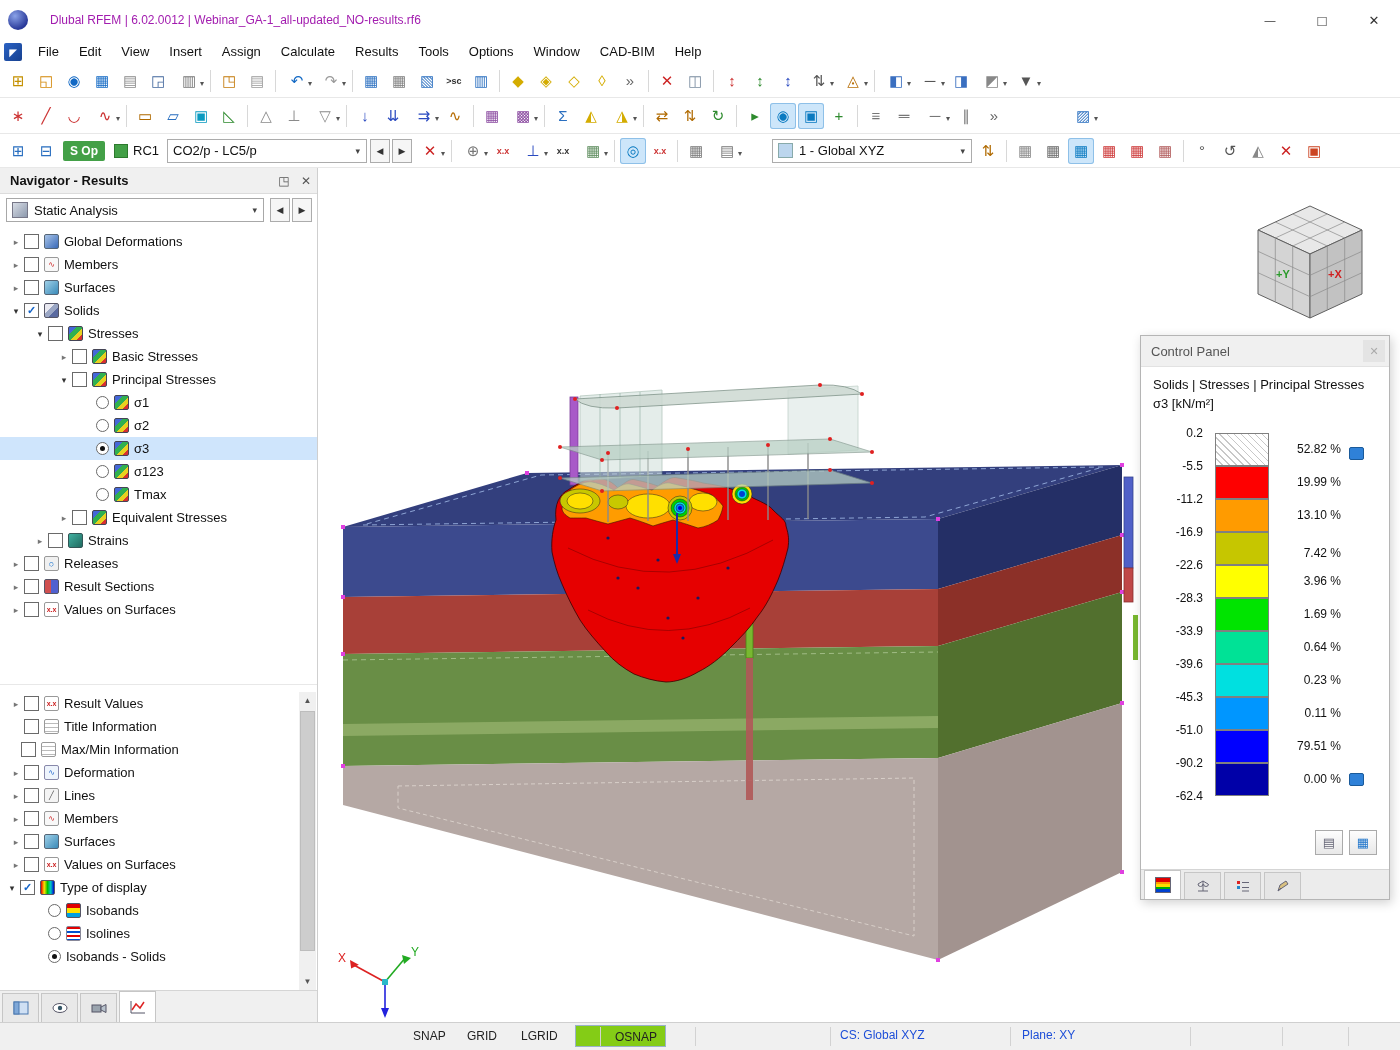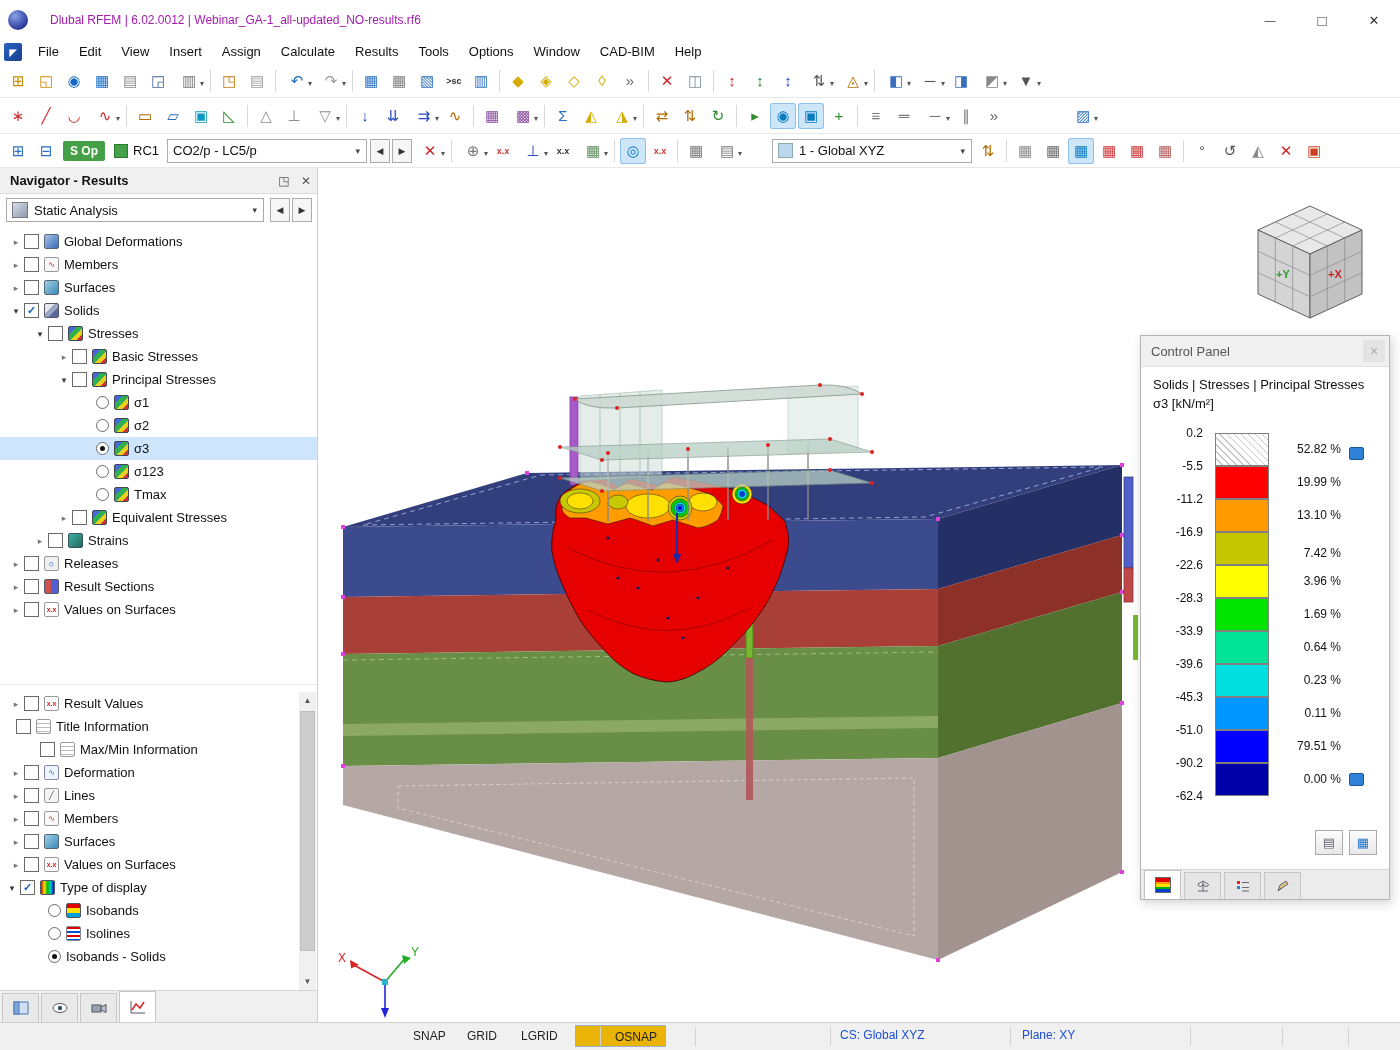--- a/index.html
+++ b/index.html
@@ -95,21 +95,21 @@
   .sc-slider{position:absolute;left:208px;width:15px;height:13px;background:#2f81d8;border:1px solid #1a5a9a;border-radius:2px;box-sizing:border-box;}
   #cp-btns{position:absolute;left:0;top:492px;width:100%;height:32px;}
   .cp-btn{position:absolute;top:2px;width:28px;height:25px;border:1px solid #aaa;background:linear-gradient(#fdfdfd,#e8e8e8);display:flex;align-items:center;justify-content:center;font-size:13px;box-sizing:border-box;}
   #cp-tabs{position:absolute;left:0;bottom:0;width:100%;height:30px;background:#ececec;border-top:1px solid #d5d5d5;display:flex;align-items:flex-end;box-sizing:border-box;}
   .cptab{width:37px;height:27px;border:1px solid #c6c6c6;border-bottom:none;background:#e6e6e6;display:flex;align-items:center;justify-content:center;margin-left:3px;box-sizing:border-box;}
   .cptab.active{background:#fff;height:29px;}
   .cp-scale-ic{width:14px;height:14px;background:linear-gradient(180deg,#e00000 0 25%,#ff9c00 25% 45%,#ffe000 45% 65%,#00b000 65% 82%,#0040d0 82%);border:1px solid #667;}
   
   #statusbar{position:absolute;left:0;top:1022px;width:1400px;height:28px;background:#f0f0f0;border-top:1px solid #cfcfcf;font-size:12px;box-sizing:border-box;}
   .sbtn{position:absolute;top:2px;height:22px;line-height:22px;padding:0 8px;color:#222;}
-  .sbtn.pressed{background:#eab308;border:1px solid #9ab2c8;box-sizing:border-box;padding-left:39px;}
+  .sbtn.pressed{background:#84cc16;border:1px solid #9ab2c8;box-sizing:border-box;padding-left:39px;}
   .ssep{position:absolute;top:4px;width:1px;height:19px;background:#d2d2d2;}
   .slabel{position:absolute;top:5px;color:#1d4ed8;}
 </style>
 </head>
 <body>
 
 <div id="titlebar">
   <span id="app-icon"></span>
   <span id="title-text">Dlubal RFEM | 6.02.0012 | Webinar_GA-1_all-updated_NO-results.rf6</span>
   <div class="wbtn wbtn-min"></div>
@@ -387,27 +387,27 @@
       </div>
     </div>
   <div id="nav-split"></div>
   <div id="tree2">
       <div class="trow" style="padding-left: 8px;">
         <span class="texp exp-c"></span>
         <span class="tcb"></span>
         <span class="ticn ic-values">x.x</span>
         <span class="tlabel">Result Values</span>
       </div>
-      <div class="trow" style="">
+      <div class="trow" style="padding-left: 8px;">
         <span class="texp"></span>
         <span class="tcb"></span>
         <span class="ticn ic-doc"></span>
         <span class="tlabel">Title Information</span>
       </div>
-      <div class="trow" style="padding-left: 24px; text-align: right;">
+      <div class="trow" style="padding-left: 5px; text-align: right;">
         <span class="texp"></span>
         <span class="tcb"></span>
         <span class="ticn ic-doc"></span>
         <span class="tlabel">Max/Min Information</span>
       </div>
       <div class="trow" style="padding-left: 8px;">
         <span class="texp exp-c"></span>
         <span class="tcb"></span>
         <span class="ticn ic-deform2">∿</span>
         <span class="tlabel">Deformation</span>

